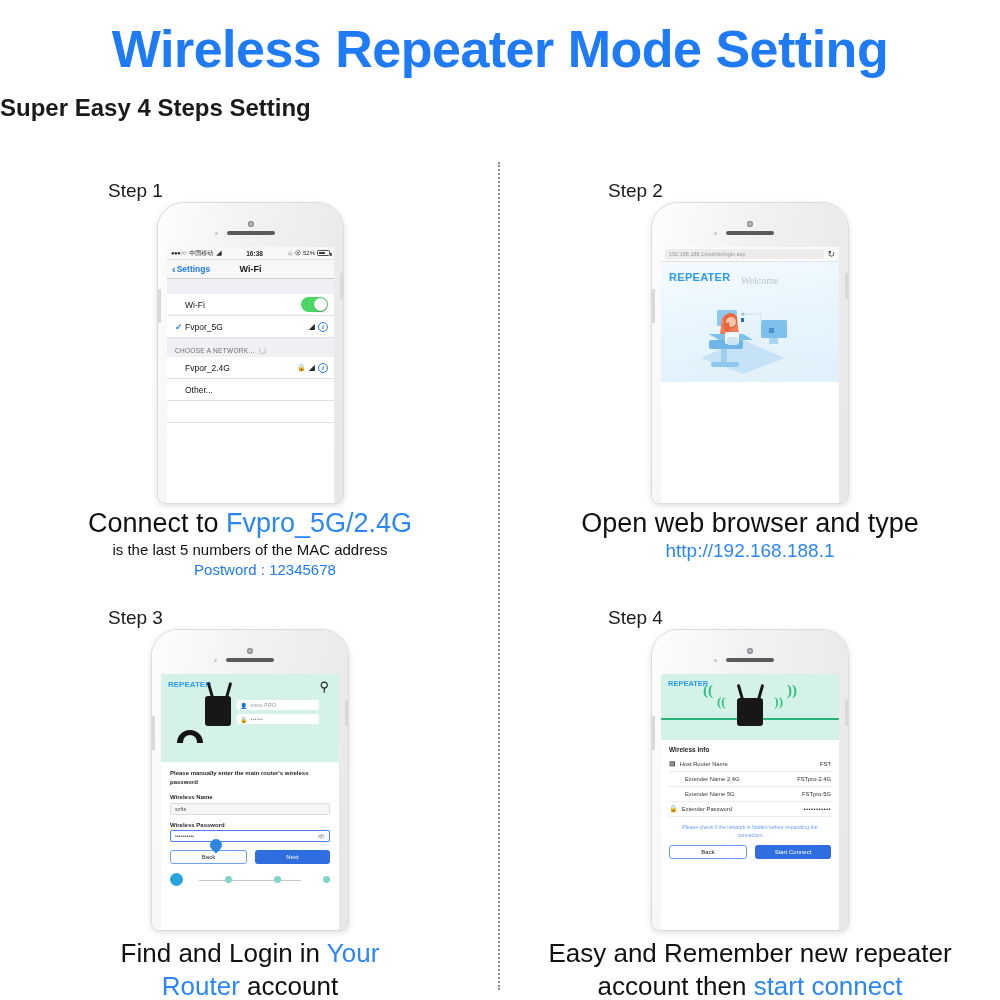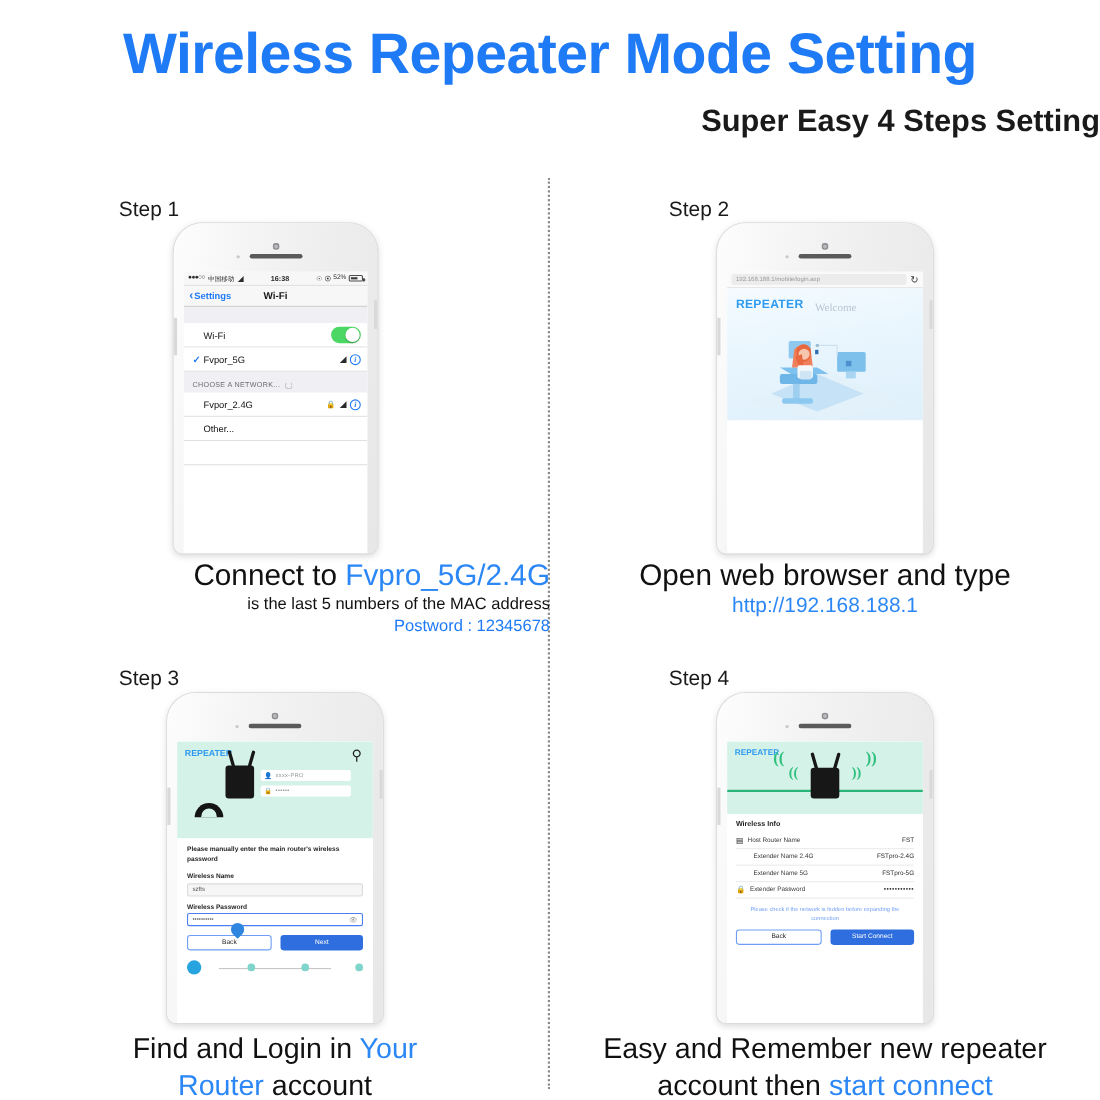--- a/index.html
+++ b/index.html
@@ -15,21 +15,21 @@
 
   
   .hdr-title {
     position: absolute; top: 22px; left: 0; width: 1000px;
     text-align: center;
     font-size: 52px; font-weight: bold; letter-spacing: -0.5px;
     color: #1e7af5; line-height: 1.05;
   }
   .hdr-sub {
     position: absolute; top: 94px; left: 0; width: 1000px;
-    text-align: right; font-size: 28px; font-weight: bold; color: #1a1a1a;
+    text-align: left; font-size: 24px; font-weight: bold; color: #1a1a1a;
   }
 
   
   .v-divider {
     position: absolute; left: 498px; top: 162px; width: 0;
     height: 828px;
     border-left: 2px dotted #8a8a8a;
   }
 
   
@@ -272,21 +272,21 @@
   .rp4-row .v.dots { letter-spacing: .4px; font-size: 6px; }
   .ico-router, .ico-lock2 { font-size: 7px; color: #141414; }
   .rp4-warn {
     font-size: 5.2px; color: #6f9ef5; text-align: center; line-height: 1.55;
     margin: 6px 2px 0; 
   }
   .rp4-btns { display: flex; gap: 8px; margin-top: 6px; }
 
   
   .cap {
-    position: absolute; left: 0; width: 500px; text-align: right;
+    position: absolute; left: 0; width: 500px; text-align: center;
     color: #111;
   }
   .cap.c1 { top: 343px; }
   .cap .l1 { font-size: 27px; line-height: 1.12; }
   .cap .l2 { font-size: 15px; line-height: 1.3; margin-top: 2px; }
   .cap .l3 { font-size: 15px; line-height: 1.3; color: #1e7af5; padding-left: 30px; }
   .blue { color: #2b87f5; }
   .cap2 { position: absolute; left: 0; width: 500px; text-align: center; }
   .cap2 .l1 { font-size: 27px; color: #111; }
   .cap2 .l2 { font-size: 19px; color: #2b87f5; margin-top: 1px; }

